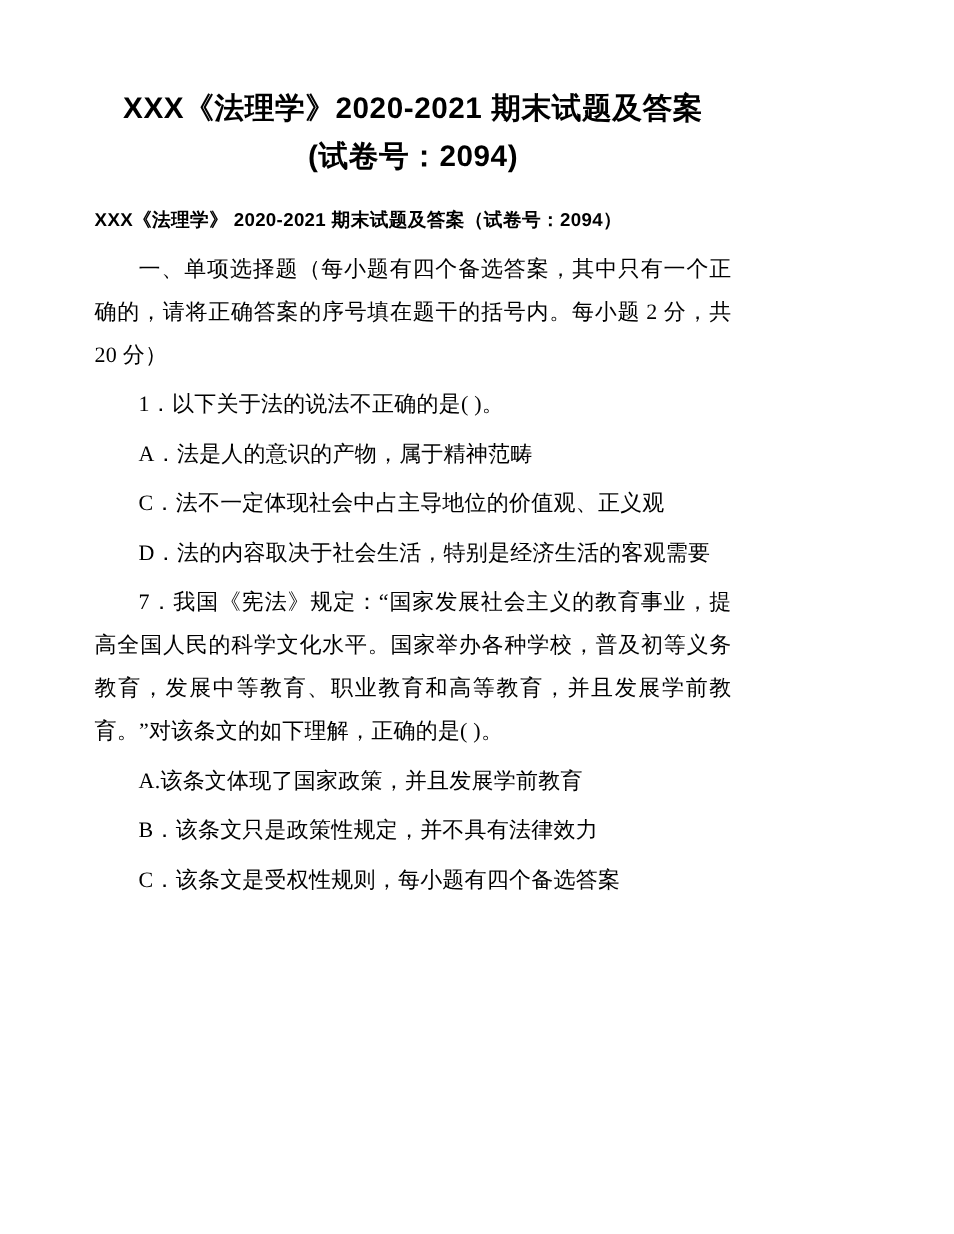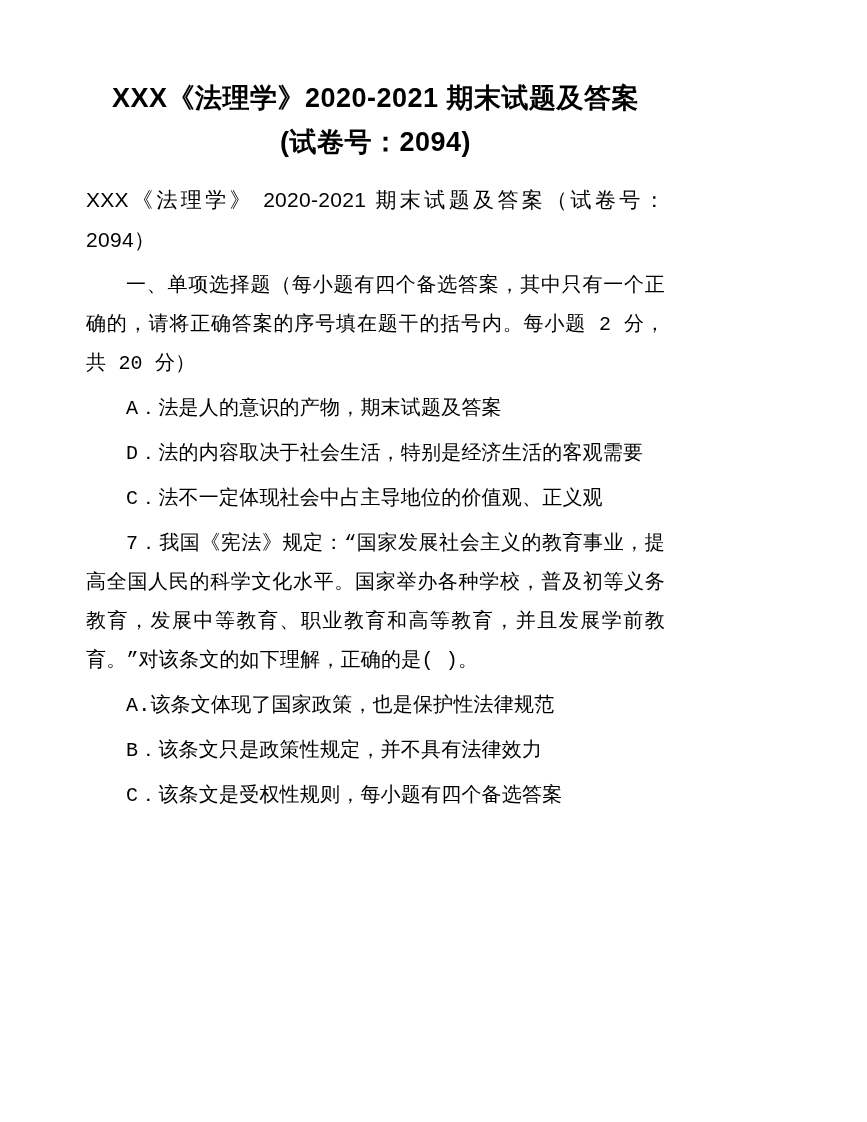--- a/index.html
+++ b/index.html
@@ -26,61 +26,61 @@
     font-family: "Liberation Sans", "DejaVu Sans", sans-serif;
     font-weight: bold;
     font-size: 27px;
     line-height: 44px;
     text-align: center;
     margin: 14px 8px 0 8px;
     letter-spacing: 0.5px;
   }
   .subtitle {
     font-family: "Liberation Sans", "DejaVu Sans", sans-serif;
-    font-weight: normal;
-    font-size: 21px;
+    font-weight: bold;
+    font-size: 17px;
     line-height: 40px;
     text-align: justify;
     text-justify: inter-ideograph;
     margin: 16px 0 0 0;
     letter-spacing: 0.3px;
   }
   .para {
     font-size: 20px;
     line-height: 39px;
     text-align: justify;
     text-justify: inter-ideograph;
     margin: 6px 0 0 0;
     letter-spacing: 0.2px;
   }
   .indent {
     text-indent: 2em;
-    font-family: Liberation Mono, monospace;
   }
 </style>
 </head>
 <body>
 
 <div class="page">
 
   <h1 class="doc-title">XXX《法理学》2020-2021 期末试题及答案(试卷号：2094)</h1>
 
   <p class="subtitle">XXX《法理学》 2020-2021  期末试题及答案（试卷号：2094）</p>
 
   <p class="para indent">一、单项选择题（每小题有四个备选答案，其中只有一个正确的，请将正确答案的序号填在题干的括号内。每小题 2 分，共 20 分）</p>
 
+  <p class="para indent">1．以下关于法的说法不正确的是(    )。</p>
 
-  <p class="para indent">A．法是人的意识的产物，期末试题及答案</p>
+  <p class="para indent">A．法是人的意识的产物，属于精神范畴</p>
 
+
+  <p class="para indent">C．法不一定体现社会中占主导地位的价值观、正义观</p>
 
   <p class="para indent">D．法的内容取决于社会生活，特别是经济生活的客观需要</p>
 
-  <p class="para indent">C．法不一定体现社会中占主导地位的价值观、正义观</p>
-
   <p class="para indent">7．我国《宪法》规定：“国家发展社会主义的教育事业，提高全国人民的科学文化水平。国家举办各种学校，普及初等义务教育，发展中等教育、职业教育和高等教育，并且发展学前教育。”对该条文的如下理解，正确的是(    )。</p>
 
-  <p class="para indent">A.该条文体现了国家政策，也是保护性法律规范</p>
+  <p class="para indent">A.该条文体现了国家政策，并且发展学前教育</p>
 
   <p class="para indent">B．该条文只是政策性规定，并不具有法律效力</p>
 
   <p class="para indent">C．该条文是受权性规则，每小题有四个备选答案</p>
 
 </div>
 
 </body></html>

